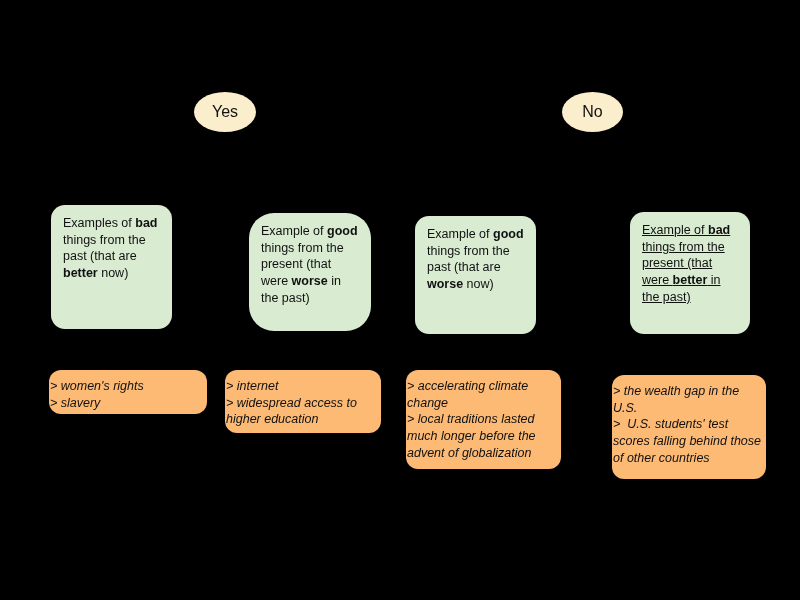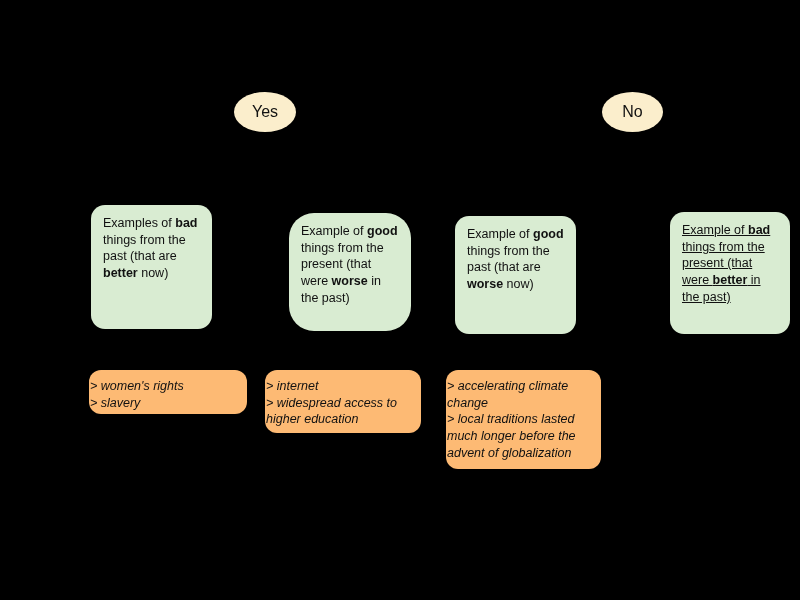--- a/index.html
+++ b/index.html
@@ -10,21 +10,20 @@
     width: 800px;
     height: 600px;
     background: #000000;
     font-family: "Liberation Sans", sans-serif;
     overflow: hidden;
   }
   #canvas {
     position: relative;
     width: 686px;
     height: 600px;
-    margin-left: 40px;
   }
 
   
   .ellipse {
     position: absolute;
     background: #fbeecc;
     border-radius: 50%;
     display: flex;
     align-items: center;
     justify-content: center;
@@ -111,14 +110,16 @@
 
   <div class="ex-box" id="ex-1">&gt; women's rights
 &gt; slavery</div>
 
   <div class="ex-box" id="ex-2">&gt; internet
 &gt; widespread access to higher education</div>
 
   <div class="ex-box" id="ex-3">&gt; accelerating climate change
 &gt; local traditions lasted much longer before the advent of globalization</div>
 
+  <div class="ex-box" id="ex-4">&gt; the wealth gap in the U.S.
+&gt;  U.S. students' test scores falling behind those of other countries</div>
 
 </div>
 
 </body></html>

